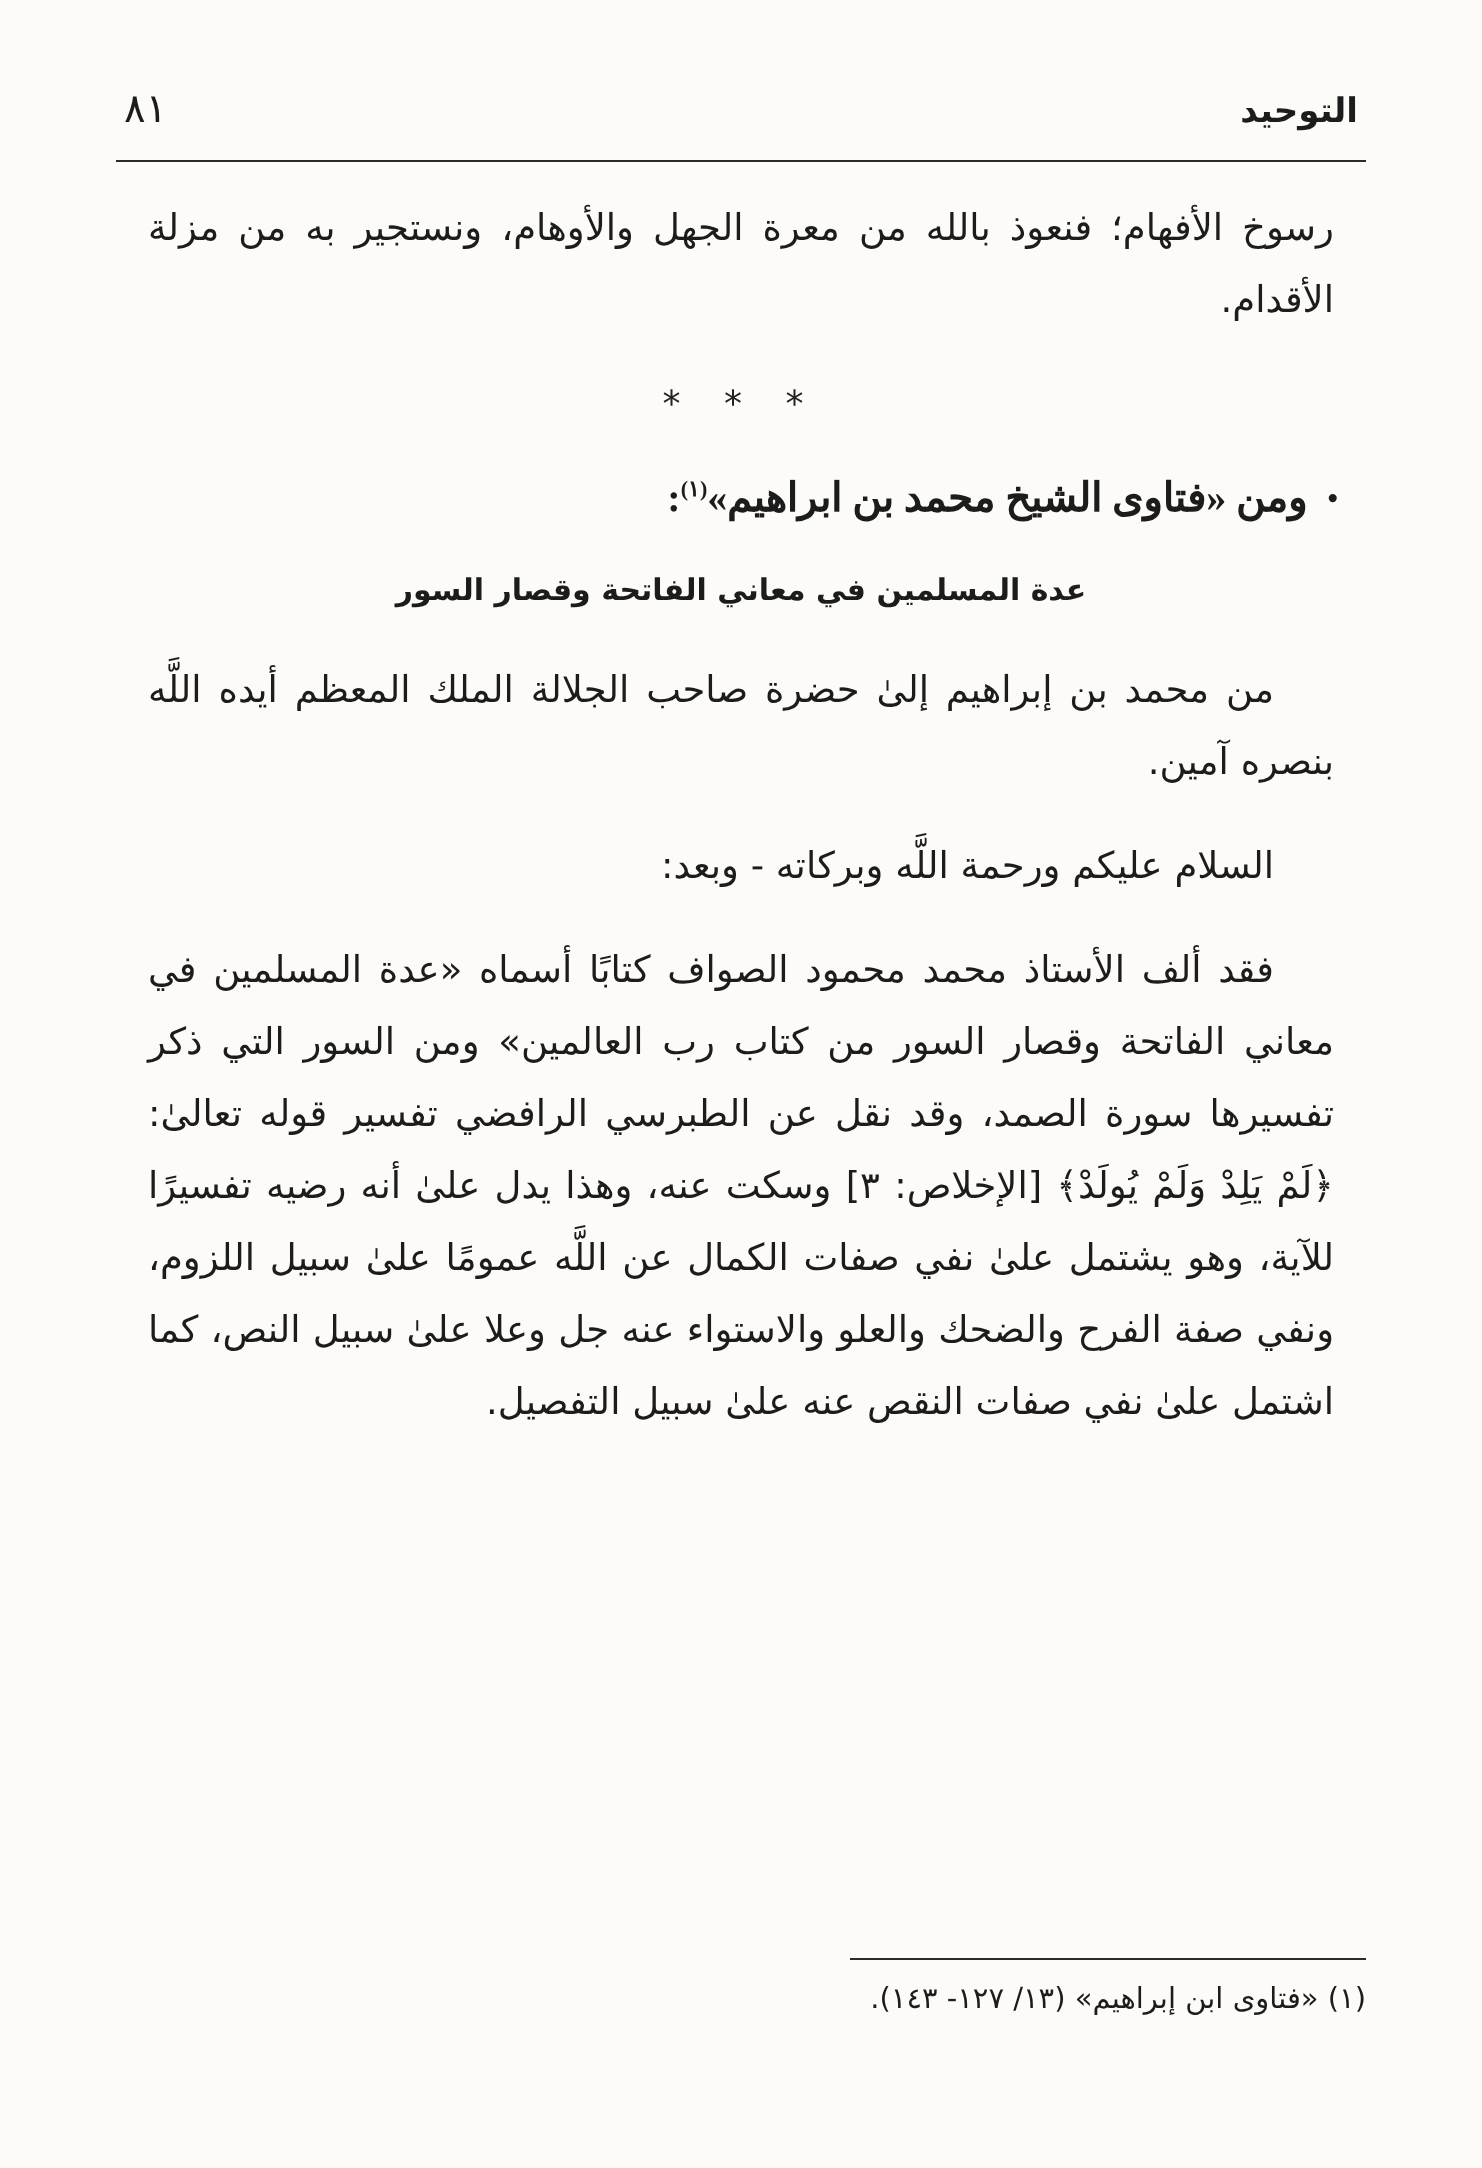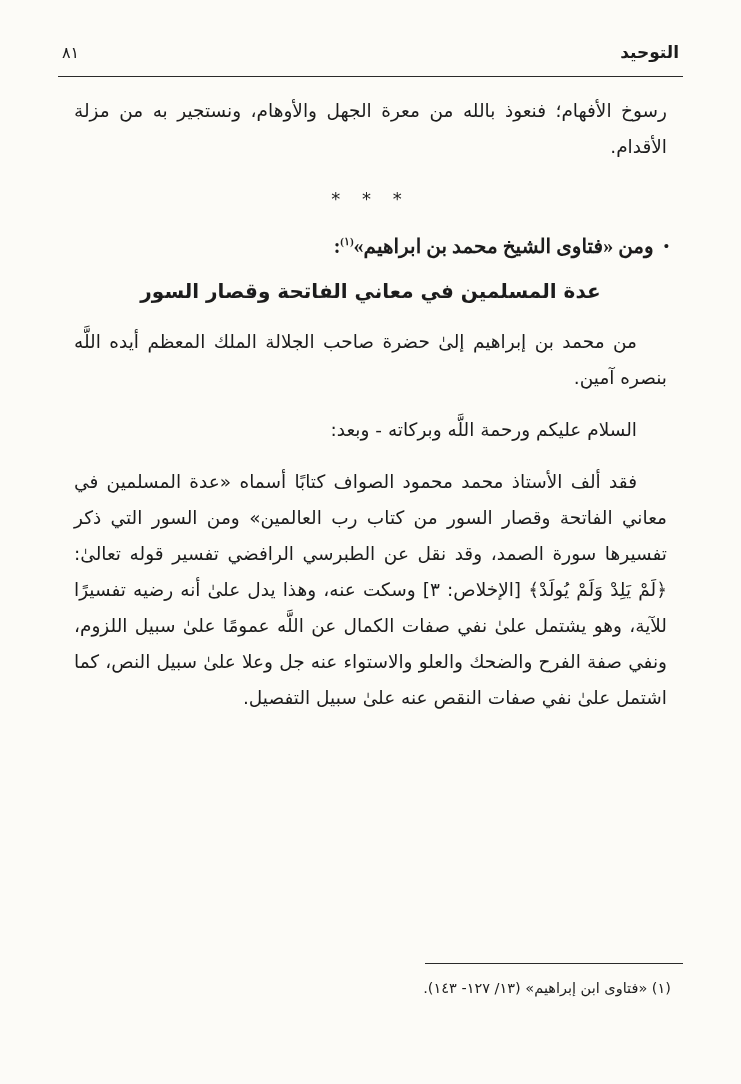--- a/index.html
+++ b/index.html
@@ -26,21 +26,21 @@
     justify-content: space-between;
     align-items: flex-end;
     padding: 0 4px;
   }
   .book-title {
     font-size: 17px;
     font-weight: bold;
     margin-left: 13px;
   }
   .page-number {
-    font-size: 16px;
+    font-size: 20px;
   }
   .header-rule {
     border: none;
     border-top: 1.6px solid #2a2a2a;
     margin: 14px 0 0 0;
   }
   
   .body {
     margin-top: 16px;
     font-size: 18.5px;
@@ -78,39 +78,39 @@
     font-weight: bold;
   }
   .fn-marker {
     font-size: 11px;
     vertical-align: super;
     font-weight: bold;
   }
   .section-heading {
     margin: 10px 0 7px 0;
     text-align: center;
-    font-size: 20px;
+    font-size: 15px;
     font-weight: bold;
     line-height: 34px;
   }
   
   .footnote-area {
     position: absolute;
     right: 58px;
     left: 58px;
     bottom: 72px;
   }
   .footnote-rule {
     width: 258px;
     border: none;
     border-top: 1.3px solid #2a2a2a;
     margin: 0 0 8px 0;
   }
   .footnote-text {
-    margin: 12px;
+    margin: 0;
     font-size: 14.5px;
     line-height: 24px;
     text-align: right;
   }
 </style>
 </head>
 <body>
 
 <div class="page">
 

